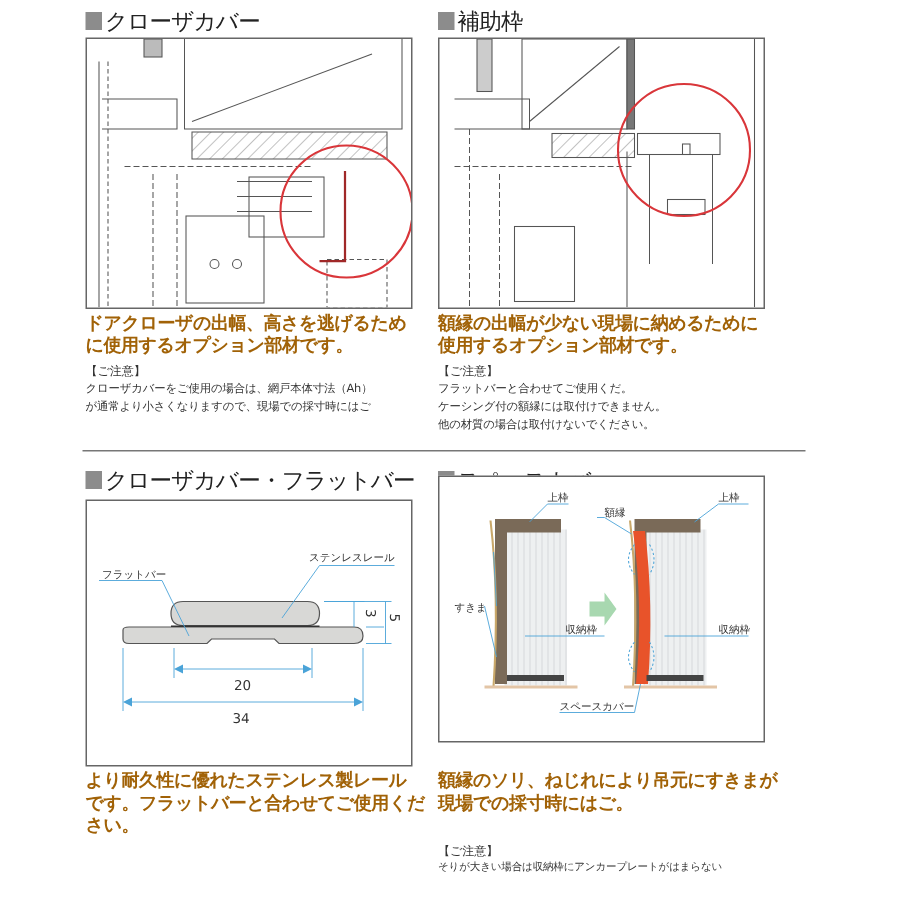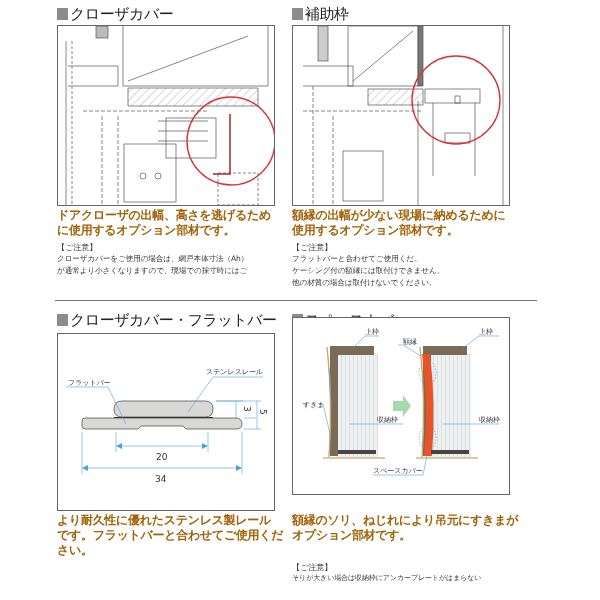--- a/index.html
+++ b/index.html
@@ -193,19 +193,19 @@
       <text class="lbl" x="186" y="16">上枠</text>
       <text class="lbl" x="10" y="89">すきま</text>
       <text class="lbl" x="110" y="26">額縁</text>
       <text class="lbl" x="84" y="104">収納枠</text>
       <text class="lbl" x="186" y="104">収納枠</text>
       <text class="lbl" x="80" y="155">スペースカバー</text>
     </svg>
   </div>
   <div class="desc" style="top:202px;width:240px;">
     <div>額縁のソリ、ねじれにより吊元にすきまが</div>
-    <div>オプション部材です。</div>
+    <div>現場での採寸時にはご。</div>
   </div>
   <div class="note-h" style="top:251px;">【ご注意】</div>
   <div class="note" style="top:261px;font-size:7px;">
     <div>そりが大きい場合は収納枠にアンカープレートがはまらない</div>
   </div>
 </div>
 
 </body></html>

